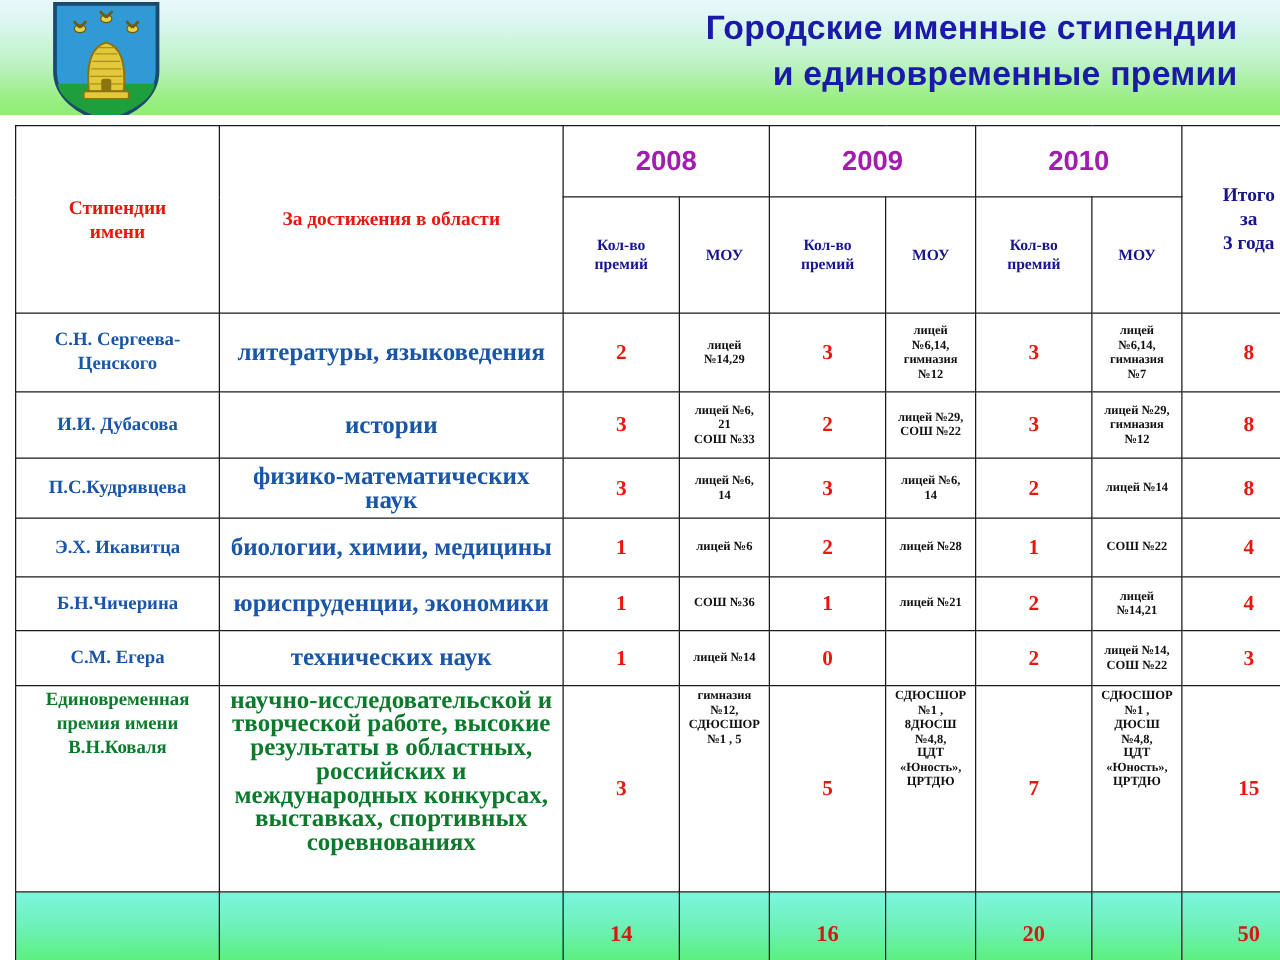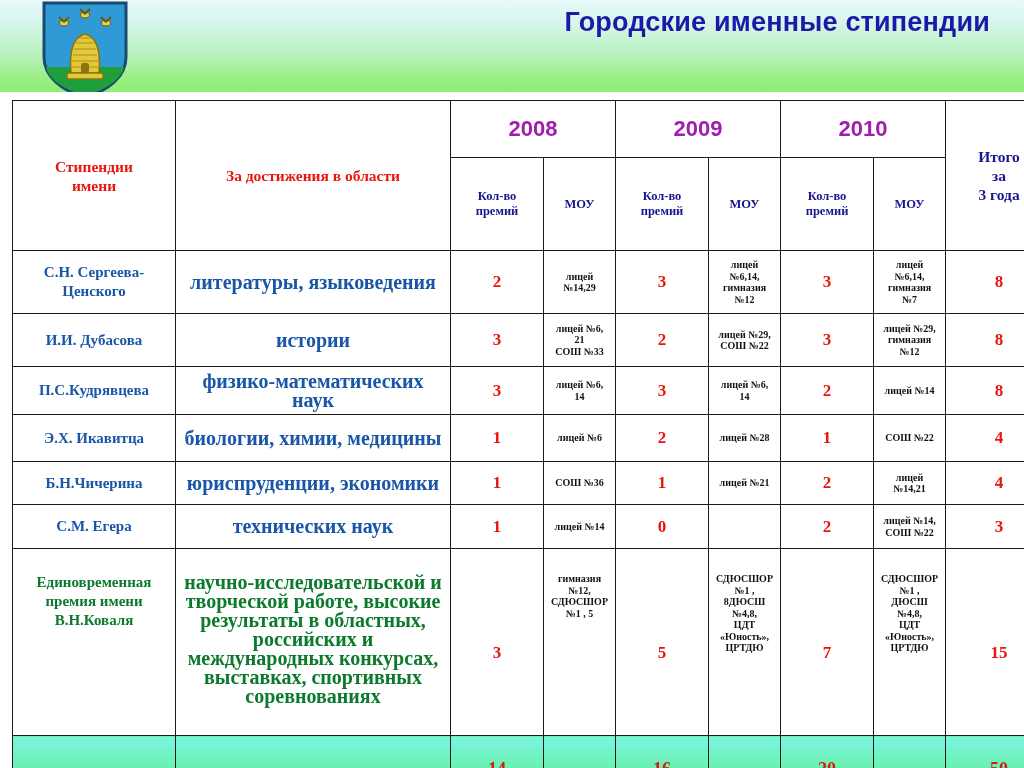--- a/index.html
+++ b/index.html
@@ -155,21 +155,21 @@
 
   
   tr.r-head-top td { height: 52px; }
   tr.r-head-sub td { height: 88px; }
   tr.r1 td { height: 58px; }
   tr.r2 td { height: 48px; }
   tr.r3 td { height: 43px; text-align: center; }
   tr.r4 td { height: 42px; }
   tr.r5 td { height: 38px; }
   tr.r6 td { height: 39px; }
-  tr.r7 td { height: 160px; vertical-align: top; padding-top: 24px; }
+  tr.r7 td { height: 160px; vertical-align: top; padding-top: 2px; }
   tr.r7 td.c-count, tr.r7 td.c-total { vertical-align: middle; }
 </style>
 </head>
 <body>
 
 <div class="banner">
 
   <div class="crest">
     <svg viewBox="0 0 94 98" width="94" height="98" aria-hidden="true">
 
@@ -197,20 +197,21 @@
             <path d="M40 37 H54"></path>
         </g>
         <rect x="43" y="62" width="8" height="10" rx="2" fill="#8a7310"></rect>
         <rect x="29" y="72" width="36" height="6" rx="1.5" fill="#e3c93a" stroke="#8a7310" stroke-width="1.4"></rect>
       </g>
     </svg>
   </div>
 
   <div class="banner-title">
     <div>Городские именные стипендии</div>
+    <div>и единовременные премии</div>
   </div>
 </div>
 
 <div class="table-wrap">
 <table class="grid">
   <colgroup>
     <col style="width:163px">
         <col style="width:275px">
     <col style="width:93px">
         <col style="width:72px">

